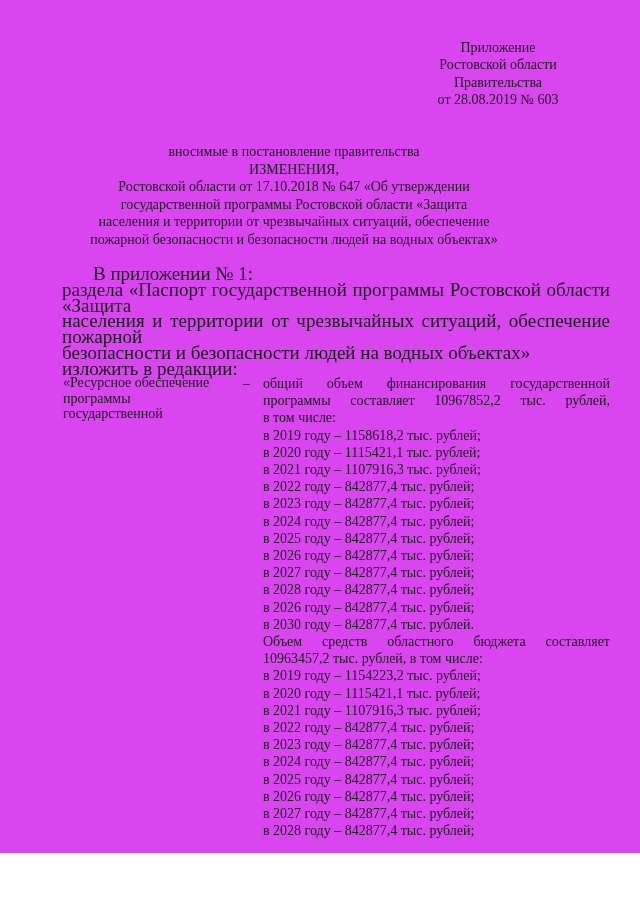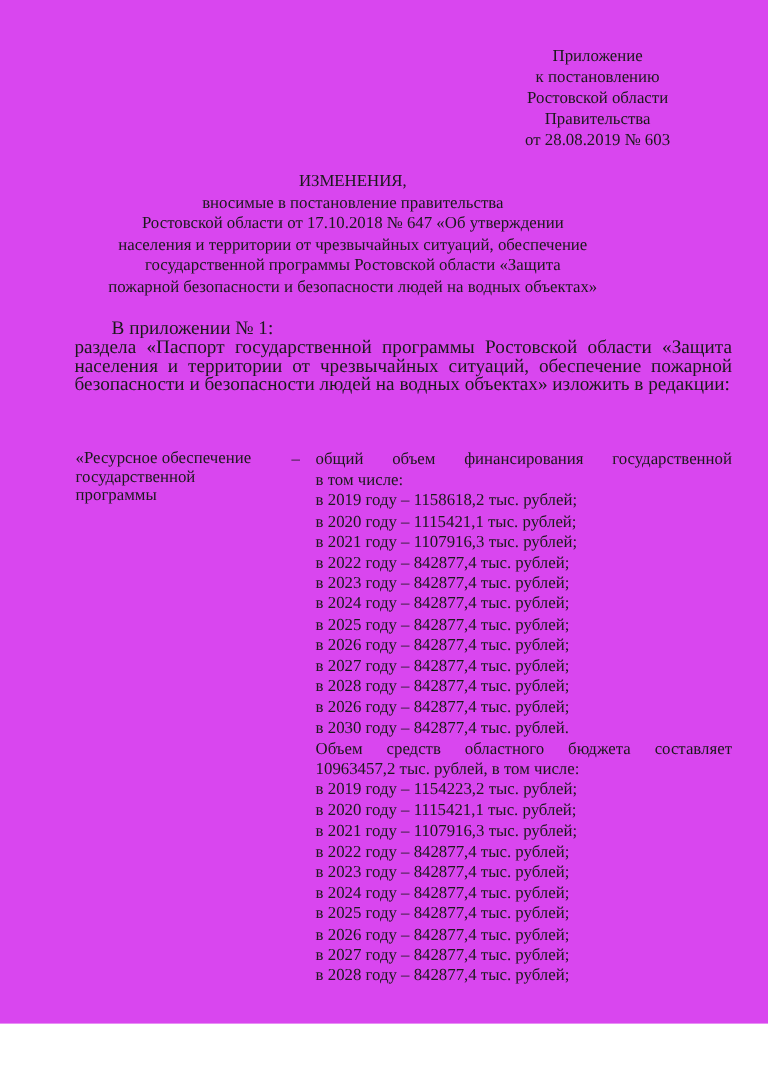--- a/index.html
+++ b/index.html
@@ -27,21 +27,21 @@
   .doc-title {
     position: absolute;
     left: 55px; top: 143px; width: 478px;
     text-align: center;
     font-size: 14px; line-height: 17.6px;
   }
   
   .intro {
     position: absolute;
     left: 62px; top: 266px; width: 548px;
-    font-size: 16px; line-height: 15.8px;
+    font-size: 19px; line-height: 15.8px;
   }
   .ind { padding-left: 31px; }
   .just { text-align: justify; text-align-last: justify; }
   
   .resource {
     position: absolute;
     left: 63px; top: 375px; width: 547px;
     display: flex;
     font-size: 14px;
   }
@@ -66,53 +66,53 @@
   }
 </style>
 </head>
 <body>
 
 <div class="page">
 
   <div class="annex-header">
 
   <div>Приложение</div>
-      <div>к постановлению</div>
       <div>Ростовской области</div>
       <div>Правительства</div>
       <div>от 28.08.2019 № 603</div>
     </div>
 
   <div class="doc-title">
 
-  <div>ИЗМЕНЕНИЯ,</div>
-      <div>вносимые в постановление правительства</div>
+  <div>вносимые в постановление правительства</div>
+      <div>ИЗМЕНЕНИЯ,</div>
       <div>Ростовской области от 17.10.2018 № 647 «Об утверждении</div>
+      <div>государственной программы Ростовской области «Защита</div>
       <div>населения и территории от чрезвычайных ситуаций, обеспечение</div>
-      <div>государственной программы Ростовской области «Защита</div>
       <div>пожарной безопасности и безопасности людей на водных объектах»</div>
     </div>
 
   <div class="intro">
     <div class="ind">В приложении № 1:</div>
     <div class="just">раздела «Паспорт государственной программы Ростовской области «Защита</div>
     <div class="just">населения и территории от чрезвычайных ситуаций, обеспечение пожарной</div>
     <div>безопасности и безопасности людей на водных объектах» изложить в редакции:</div>
   </div>
 
   <div class="resource">
     <div class="resource-label">
 
     <div>«Ресурсное обеспечение</div>
+        <div>программы</div>
         <div>государственной</div>
-        <div>программы</div>
       </div>
     <div class="resource-dash">–</div>
     <div class="resource-details">
       <div class="just">общий объем финансирования государственной</div>
+      <div class="just">программы составляет 10967852,2 тыс. рублей,</div>
       <div>в том числе:</div>
       <div>
 
       <div>в 2019 году – 1158618,2 тыс. рублей;</div>
           <div>в 2020 году – 1115421,1 тыс. рублей;</div>
           <div>в 2021 году – 1107916,3 тыс. рублей;</div>
           <div>в 2022 году – 842877,4 тыс. рублей;</div>
           <div>в 2023 году – 842877,4 тыс. рублей;</div>
           <div>в 2024 году – 842877,4 тыс. рублей;</div>
           <div>в 2025 году – 842877,4 тыс. рублей;</div>

